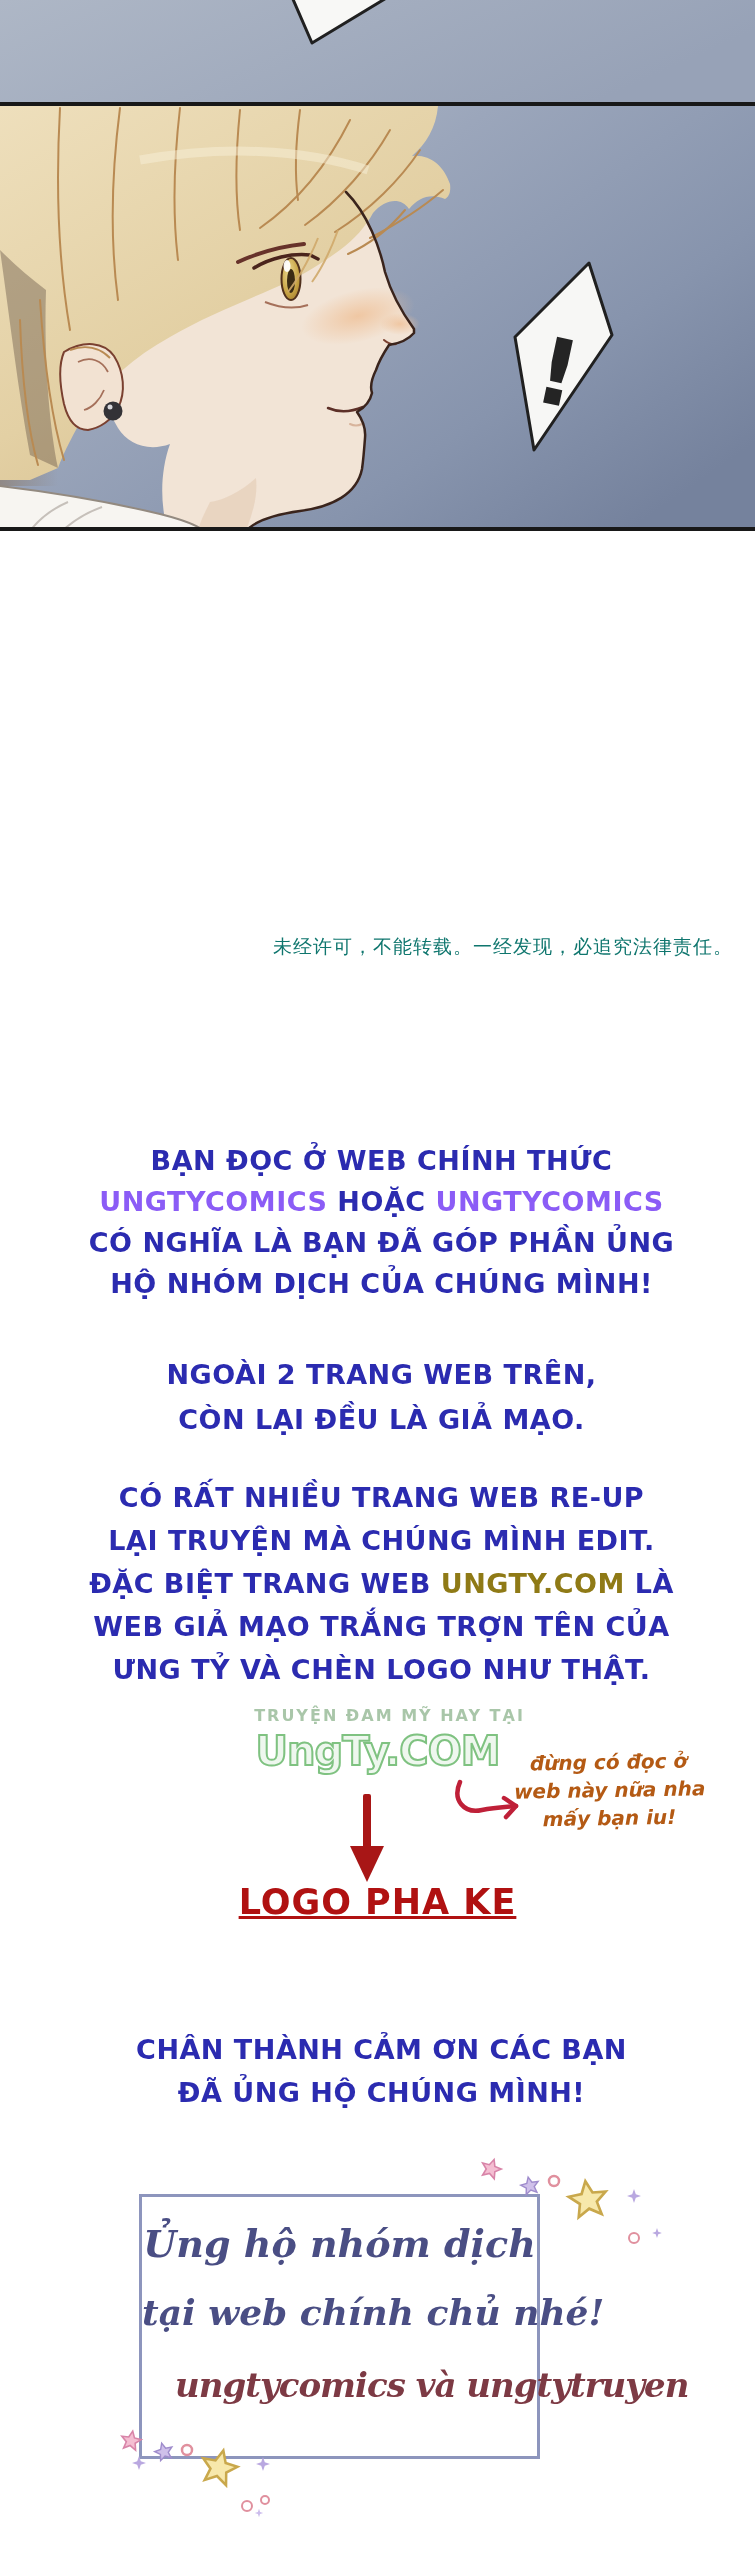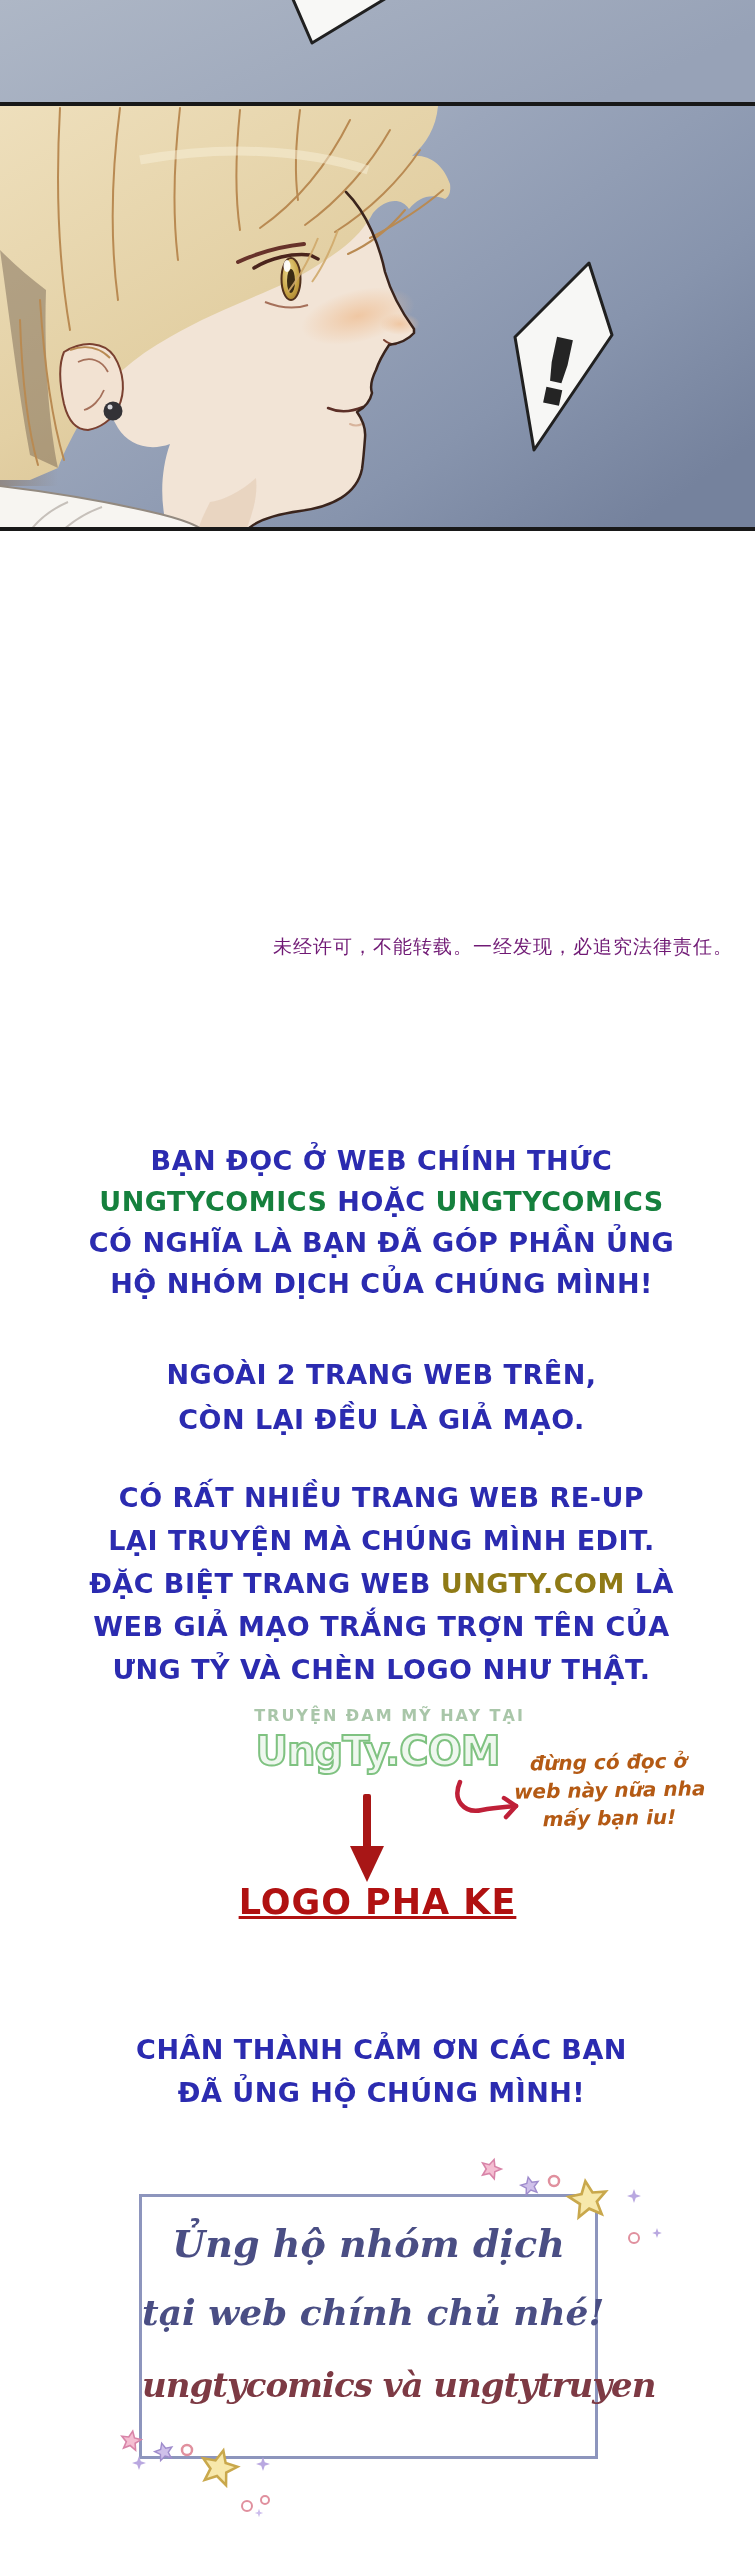--- a/index.html
+++ b/index.html
@@ -3,51 +3,51 @@
 <meta charset="utf-8">
 <style>
   html,body{margin:0;padding:0;background:#ffffff;}
   #page{position:relative;width:755px;height:2572px;background:#ffffff;overflow:hidden;
         font-family:"DejaVu Sans",sans-serif;}
   svg{display:block;}
   
   #panel-art{position:absolute;top:0;left:0;}
   
   #cn-watermark{position:absolute;top:934px;right:22px;font-size:19px;letter-spacing:1px;
-    color:#701a75;font-weight:400;white-space:nowrap;}
+    color:#0f766e;font-weight:400;white-space:nowrap;}
   
   .par{position:absolute;left:0;width:755px;text-align:center;font-weight:700;
        font-size:27px;color:#2b2bb0;letter-spacing:.5px;}
   .par div{white-space:nowrap;padding-left:8px;}
   #p1{top:1140px;line-height:41px;}
   #p2{top:1352px;line-height:45px;}
   #p3{top:1476px;line-height:43px;}
   #thanks{top:2028px;line-height:43px;}
-  .red{color:#15803d;}
+  .red{color:#8b5cf6;}
   .gold{color:#8f7a16;}
   
   #logo-tagline{position:absolute;top:1706px;left:0;width:755px;text-align:center;
     font-size:16px;font-weight:700;letter-spacing:2px;color:#a9c6a9;white-space:nowrap;margin-left:12px;}
   #logo-name{position:absolute;top:1728px;left:0;width:755px;text-align:center;
     font-size:40px;font-weight:800;letter-spacing:-1px;color:#eef7ee;
     -webkit-text-stroke:2px #7fc281;text-shadow:0 0 1px #9fd4a1;white-space:nowrap;}
   #fake-note{position:absolute;top:1748px;left:514px;width:190px;text-align:center;
     font-size:20px;line-height:28px;font-weight:700;font-style:italic;color:#b45a14;
     transform:rotate(-1deg);}
   #fake-note div{white-space:nowrap;}
   #logo-caption{position:absolute;top:1882px;left:0;width:755px;text-align:center;
     font-size:35px;font-weight:800;letter-spacing:1px;color:#b01111;white-space:nowrap;text-decoration:underline;}
   
-  #footer-box{position:absolute;top:2194px;left:139px;width:459px;height:265px;
+  #footer-box{position:absolute;top:2194px;left:139px;width:401px;height:265px;
     border:3px solid #8d95bd;box-sizing:border-box;}
   .script-line{position:absolute;left:0;width:100%;text-align:center;white-space:nowrap;
     font-family:"DejaVu Serif",serif;font-style:italic;font-weight:700;color:#4a4e84;}
   #fb-l1{top:24px;font-size:38px;}
   #fb-l2{top:94px;font-size:36px;}
-  #fb-l3{top:168px;font-size:34px;letter-spacing:-1px;color:#7d3a44;}
+  #fb-l3{top:168px;font-size:34px;letter-spacing:-1px;color:#7d3a44;padding-left:33px;}
   .star-svg{position:absolute;}
 </style>
 </head>
 <body>
 
 <div id="page">
 
   <svg id="panel-art" width="755" height="531" viewBox="0 0 755 531">
     <defs>
       <linearGradient id="bg1" x1="0" y1="0" x2="1" y2="0.3">

